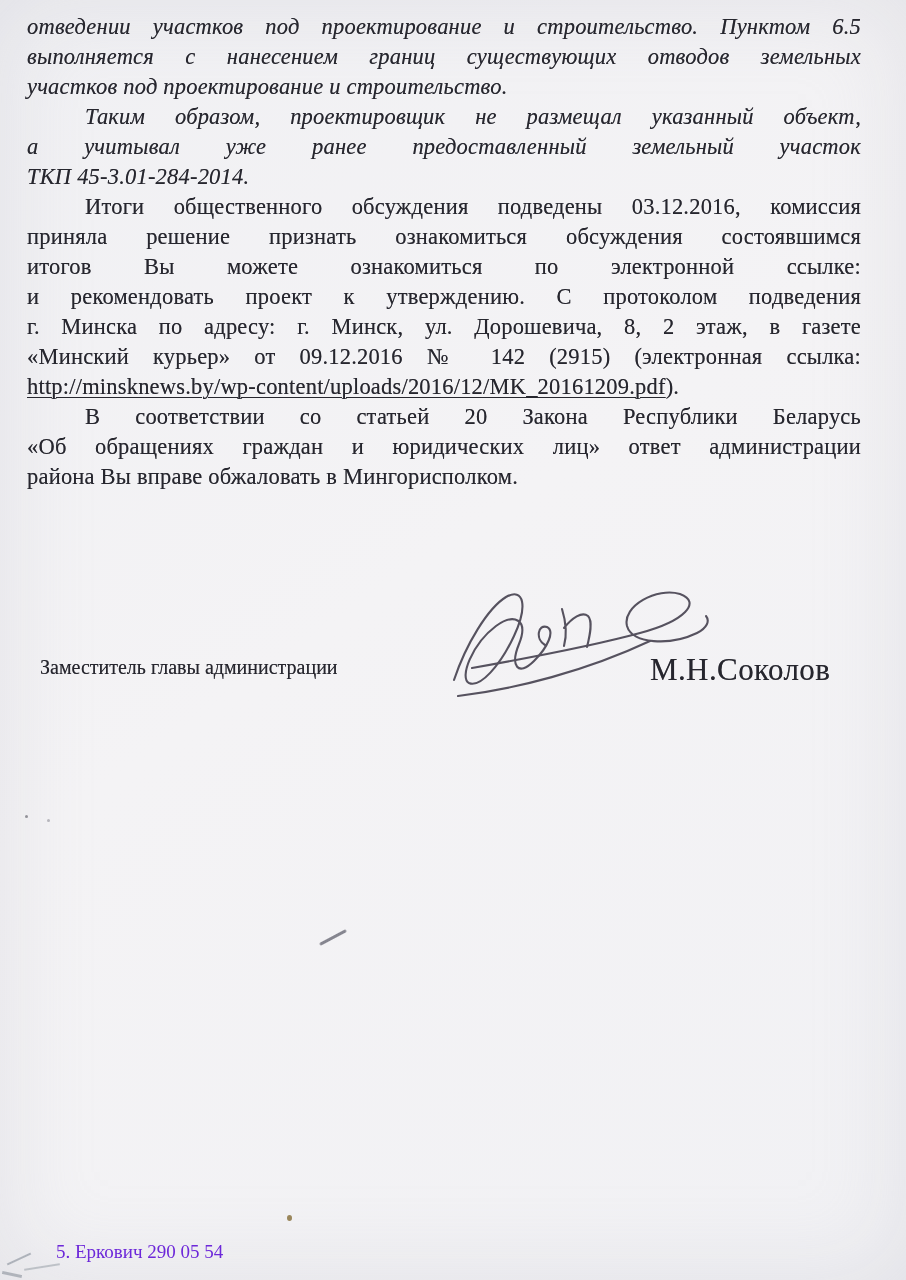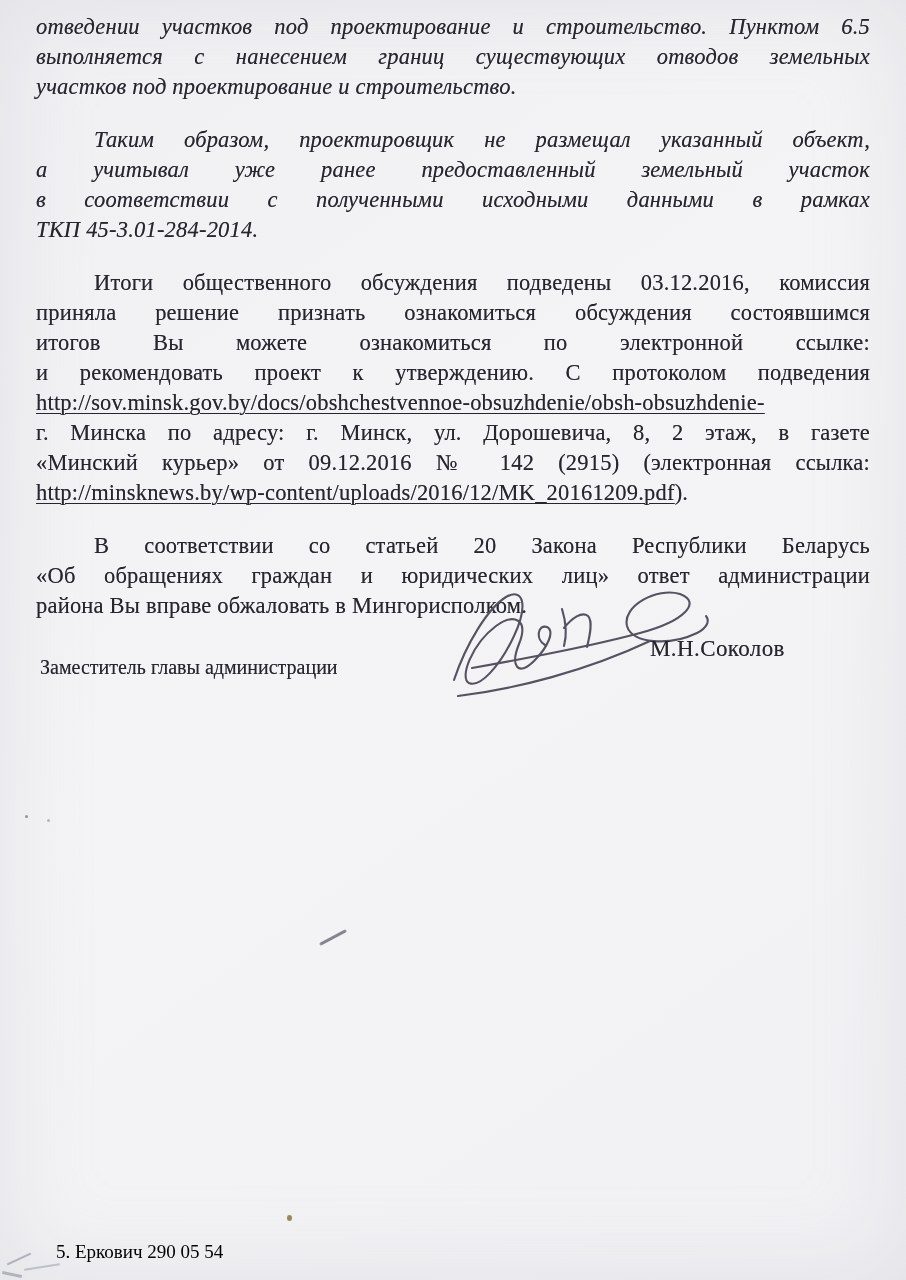--- a/index.html
+++ b/index.html
@@ -8,37 +8,37 @@
     background:#f2f2f4;
     font-family:"Liberation Serif","DejaVu Serif",serif;
     color:#26262e;
   }
   .paper {
     position:absolute; inset:0;
     background:linear-gradient(145deg,#f0f0f3 0%,#f4f3f5 45%,#f1f1f4 100%);
     box-shadow:inset 0 0 90px rgba(185,185,198,.28);
   }
   .doc-text {
-    position:absolute; left:36px; top:12px; width:834px;
+    position:absolute; left:27px; top:12px; width:834px;
     font-size:22.5px; line-height:30px; letter-spacing:.2px;
     text-shadow:0 0 .5px rgba(38,38,46,.55);
   }
   .line { text-align:justify; text-align-last:justify; }
   .line.last { text-align-last:left; }
-  .line.ind { text-indent:58px;margin-top:23px; }
+  .line.ind { text-indent:58px; }
   .line.it { font-style:italic; }
   .u { text-decoration:underline; text-underline-offset:3px; text-decoration-thickness:1.3px; }
 
   .sig-label { position:absolute; left:40px; top:656px; font-size:20px;
                text-shadow:0 0 .5px rgba(38,38,46,.55); }
-  .sig-name  { position:absolute; left:650px; top:636px; font-size:23px; letter-spacing:.4px;
+  .sig-name  { position:absolute; left:650px; top:652px; font-size:31px; letter-spacing:.4px;
                text-shadow:0 0 .5px rgba(38,38,46,.55); }
   .sig-svg   { position:absolute; left:438px; top:582px; }
 
-  .footer-note { position:absolute; left:56px; top:1241px; font-size:19px; color:#000000; }
+  .footer-note { position:absolute; left:56px; top:1241px; font-size:19px; color:#6d28d9; }
 
   
   .artifact { position:absolute; pointer-events:none; }
   .pen-mark  { left:318px; top:936px; width:30px; height:3px; background:#85858f;
                transform:rotate(-28deg); border-radius:2px; filter:blur(.4px); }
   .smudge-1  { left:6px;  top:1258px; width:26px; height:2px; background:#8f96a0;
                transform:rotate(-25deg); opacity:.65; filter:blur(.5px); }
   .smudge-2  { left:24px; top:1266px; width:36px; height:2px; background:#99a0a8;
                transform:rotate(-9deg);  opacity:.55; filter:blur(.5px); }
   .smudge-3  { left:2px;  top:1273px; width:20px; height:3px; background:#8b929c;
@@ -54,27 +54,25 @@
 <body>
 
 <div class="paper"></div>
 
 <div class="doc-text">
     <div class="line it"><span>отведении участков под проектирование и строительство. Пунктом 6.5</span></div>
     <div class="line it"><span>выполняется с нанесением границ существующих отводов земельных</span></div>
     <div class="line it last"><span>участков под проектирование и строительство.</span></div>
     <div class="line it ind"><span>Таким образом, проектировщик не размещал указанный объект,</span></div>
     <div class="line it"><span>а учитывал уже ранее предоставленный земельный участок</span></div>
-    <div class="line it"><span>в соответствии с полученными исходными данными в рамках</span></div>
     <div class="line it last"><span>ТКП 45-3.01-284-2014.</span></div>
     <div class="line ind"><span>Итоги общественного обсуждения подведены 03.12.2016, комиссия</span></div>
     <div class="line"><span>приняла решение признать ознакомиться обсуждения состоявшимся</span></div>
     <div class="line"><span>итогов Вы можете ознакомиться по электронной ссылке:</span></div>
     <div class="line"><span>и рекомендовать проект к утверждению. С протоколом подведения</span></div>
-    <div class="line"><span class="u">http://sov.minsk.gov.by/docs/obshchestvennoe-obsuzhdenie/obsh-obsuzhdenie-</span></div>
     <div class="line"><span>г. Минска по адресу: г. Минск, ул. Дорошевича, 8, 2 этаж, в газете</span></div>
     <div class="line"><span>«Минский курьер» от 09.12.2016 № 142 (2915) (электронная ссылка:</span></div>
     <div class="line last"><span class="u">http://minsknews.by/wp-content/uploads/2016/12/MK_20161209.pdf</span><span>).</span></div>
     <div class="line ind"><span>В соответствии со статьей 20 Закона Республики Беларусь</span></div>
     <div class="line"><span>«Об обращениях граждан и юридических лиц» ответ администрации</span></div>
     <div class="line last"><span>района Вы вправе обжаловать в Мингорисполком.</span></div>
   </div>
 
 <div class="sig-label">Заместитель главы администрации</div>
 

